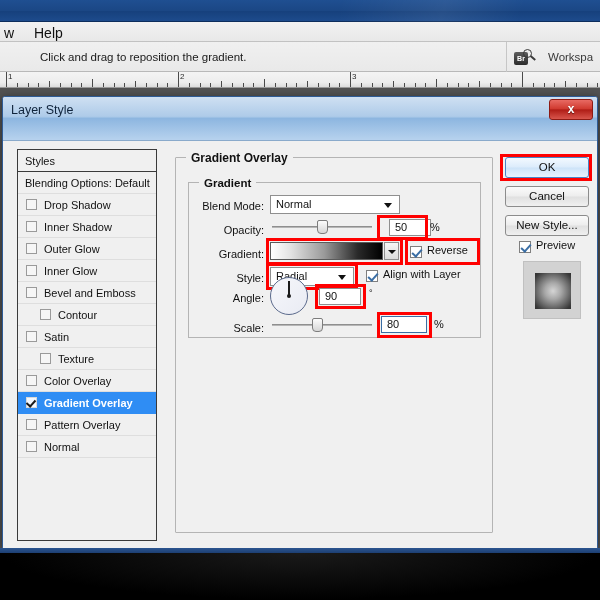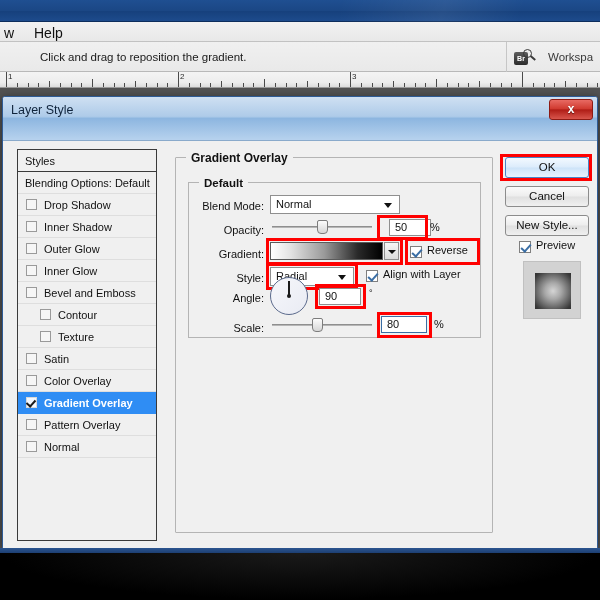--- a/index.html
+++ b/index.html
@@ -385,36 +385,36 @@
     <div id="styles-list">
       <div class="styles-header">Styles</div>
       <div class="styles-scroll" id="styles-scroll">
           <div class="style-row blending"><span>Blending Options: Default</span></div>
           <div class="style-row has-cb"><span class="cb"></span><span>Drop Shadow</span></div>
           <div class="style-row has-cb"><span class="cb"></span><span>Inner Shadow</span></div>
           <div class="style-row has-cb"><span class="cb"></span><span>Outer Glow</span></div>
           <div class="style-row has-cb"><span class="cb"></span><span>Inner Glow</span></div>
           <div class="style-row has-cb"><span class="cb"></span><span>Bevel and Emboss</span></div>
           <div class="style-row has-cb indent"><span class="cb"></span><span>Contour</span></div>
+          <div class="style-row has-cb"><span class="cb"></span><span>Satin</span></div>
           <div class="style-row has-cb indent"><span class="cb"></span><span>Texture</span></div>
-          <div class="style-row has-cb"><span class="cb"></span><span>Satin</span></div>
           <div class="style-row has-cb"><span class="cb"></span><span>Color Overlay</span></div>
           <div class="style-row has-cb selected"><span class="cb checked"></span><span>Gradient Overlay</span></div>
           <div class="style-row has-cb"><span class="cb"></span><span>Pattern Overlay</span></div>
           <div class="style-row has-cb"><span class="cb"></span><span>Normal</span></div>
         </div>
     </div>
 
     <div id="gradient-overlay-panel">
 
       <div class="grp-outer">
         <div class="grp-outer-title">Gradient Overlay</div>
 
         <div class="grp-gradient">
-          <div class="grp-gradient-title">Default</div>
+          <div class="grp-gradient-title">Gradient</div>
 
           <div class="lbl" style="left:0px; top:14px; width:75px;">Blend Mode:</div>
           <div class="combo" style="left:81px; top:12px; width:130px;">
             <span>Normal</span>
             <span class="arrow"></span>
           </div>
 
           <div class="lbl" style="left:0px; top:38px; width:75px;">Opacity:</div>
           <div class="slider" id="opacity-slider" style="left:83px; top:36px; width:100px;">
             <div class="track"></div>

